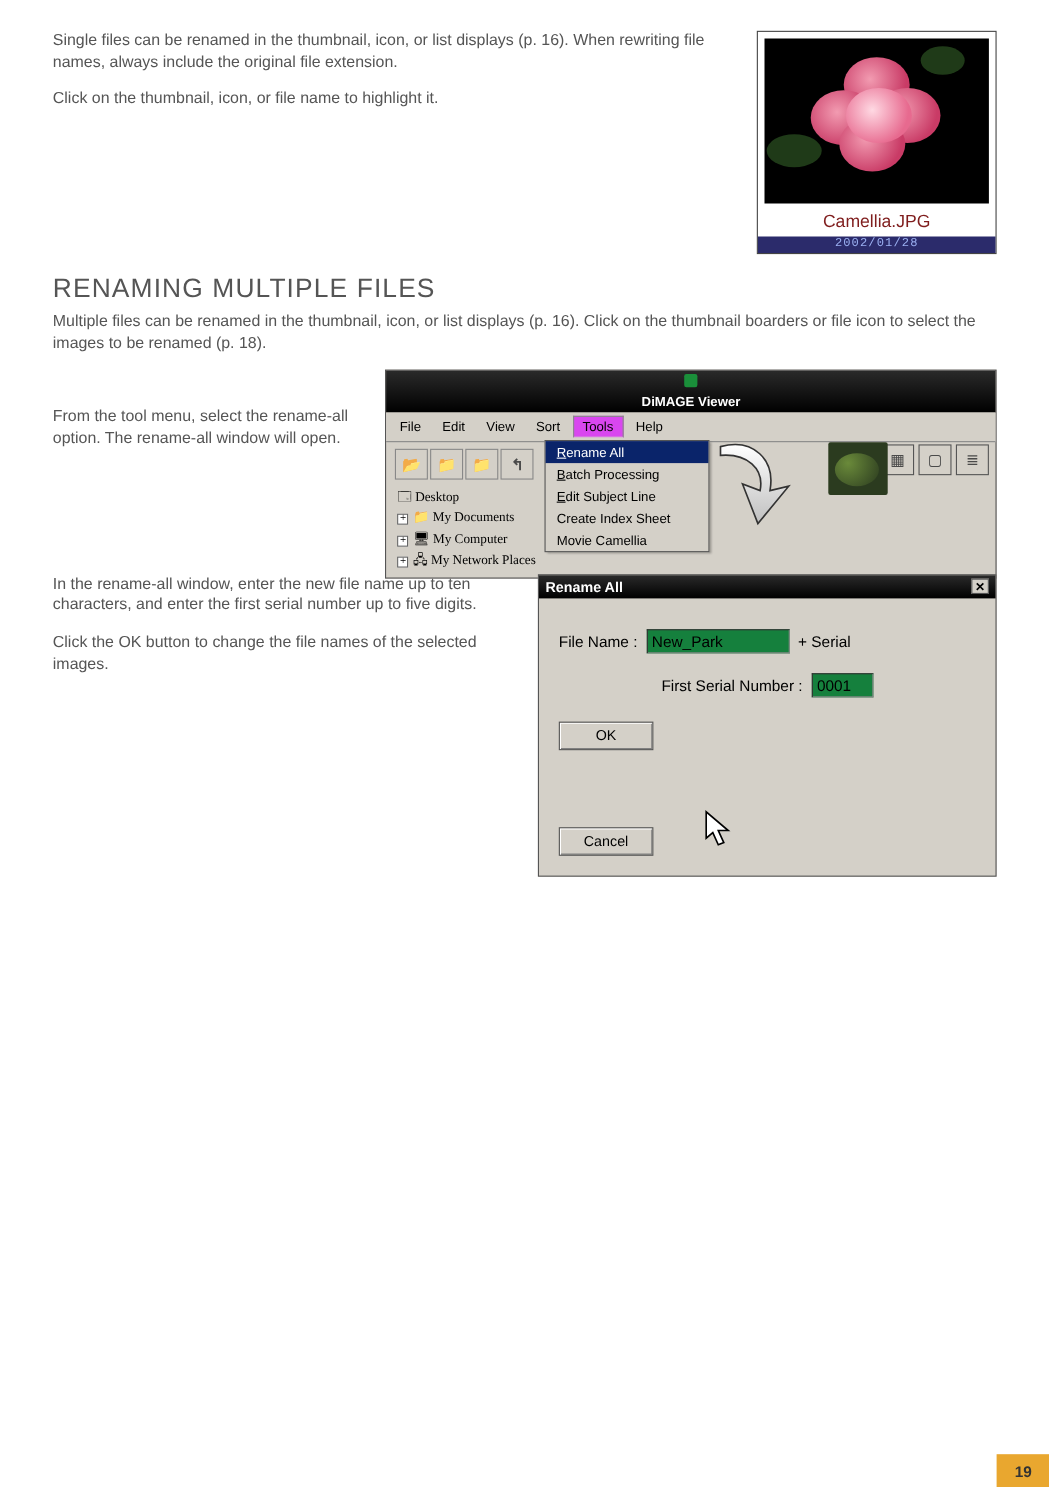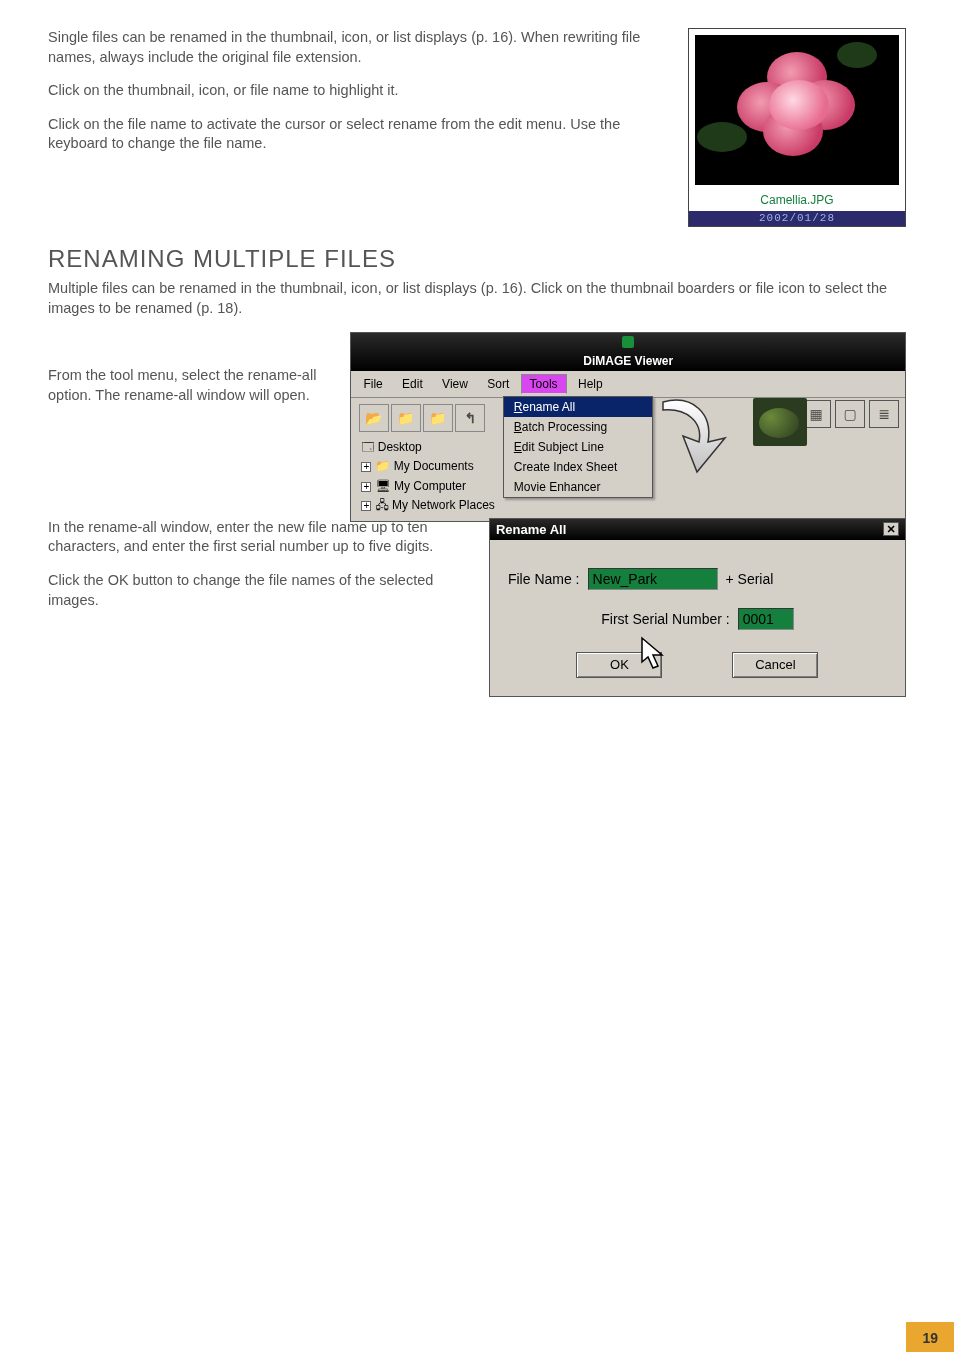--- a/index.html
+++ b/index.html
@@ -54,22 +54,22 @@
     width: 120px; height: 110px;
   }
   .petal {
     position: absolute;
     width: 60px; height: 50px;
     background: radial-gradient(circle at 40% 40%, #f29bb1, #c93b66 70%);
     border-radius: 50%;
   }
   .thumb-caption {
     font-family: Arial, sans-serif;
-    font-size: 12px;
-    color: #15803d;
+    font-size: 16px;
+    color: #7f1d1d;
     padding-bottom: 4px;
   }
   .thumb-date {
     background: #2b2b6b;
     color: #9bb0f2;
     font-size: 11px;
     letter-spacing: 1px;
     padding: 1px 0 2px;
     margin: 0 -6px -4px -6px;
     font-family: "Courier New", monospace;
@@ -144,21 +144,21 @@
   }
   .folder-ico::before { content: "📂"; font-size: 14px; }
   .newfolder-ico::before { content: "📁"; font-size: 14px; }
   .up-ico::before { content: "↰"; font-weight: bold; }
   .tree {
     font-size: 12px;
     color: #000;
     line-height: 1.6;
     padding-left: 2px;
   }
-  .tree .node { white-space: nowrap; }
+  .tree .node { white-space: nowrap; font-family: Liberation Serif, serif; }
   .tree .plus {
     display: inline-block;
     width: 10px; height: 10px;
     border: 1px solid #666;
     text-align: center;
     line-height: 8px;
     font-size: 10px;
     margin-right: 4px;
     background: #fff;
   }
@@ -326,21 +326,20 @@
 </style>
 </head>
 <body>
 
 <div class="page">
 
   <div class="top-row">
     <div class="top-left">
       <p class="body">Single files can be renamed in the thumbnail, icon, or list displays (p. 16). When rewriting file names, always include the original file extension.</p>
       <p class="body">Click on the thumbnail, icon, or file name to highlight it.</p>
-      <p class="body">Click on the file name to activate the cursor or select rename from the edit menu. Use the keyboard to change the file name.</p>
     </div>
     <div class="thumb-box">
       <div class="thumb-img">
         <div class="flower">
           <div class="petal" style="left:30px; top:0;"></div>
           <div class="petal" style="left:0; top:30px;"></div>
           <div class="petal" style="left:58px; top:28px;"></div>
           <div class="petal" style="left:26px; top:54px;"></div>
           <div class="petal" style="left:32px; top:28px; background:radial-gradient(circle at 40% 40%, #ffd9e3, #e76a8f 70%);"></div>
           <div style="position:absolute; left:-40px; top:70px; width:50px; height:30px; background:#1f3a18; border-radius:50%;"></div>
@@ -397,21 +396,21 @@
           </div>
           <div class="right-panel">
             <div class="bg-thumb">
               <div class="grass-blob"></div>
             </div>
             <div class="dropdown-menu">
               <div class="item sel"><span class="accel">R</span><span>ename All</span></div>
               <div class="item"><span class="accel">B</span>atch Processing</div>
               <div class="item"><span class="accel">E</span>dit Subject Line</div>
               <div class="item">Create Index Sheet</div>
-              <div class="item">Movie Enhancer</div>
+              <div class="item">Movie Camellia</div>
             </div>
             <svg class="arrow-overlay" width="80" height="80">
               <defs>
                 <linearGradient id="ag" x1="0" y1="0" x2="0" y2="1">
                   <stop offset="0" stop-color="#ffffff"></stop>
                   <stop offset="1" stop-color="#bfbfbf"></stop>
                 </linearGradient>
               </defs>
               <path d="M10 8 C 40 0, 60 20, 55 48 L72 44 L44 78 L30 42 L46 48 C50 28 34 14 10 16 Z" fill="url(#ag)" stroke="#333" stroke-width="1.5"></path>
             </svg>
@@ -445,21 +444,21 @@
         <div class="rename-body">
           <div class="field-row">
             <label>File Name :</label>
             <input class="text-input" style="width: 130px;" value="New_Park">
             <span>+ Serial</span>
           </div>
           <div class="serial-row">
             <label>First Serial Number :</label>
             <input class="text-input" style="width: 56px;" value="0001">
           </div>
-          <div class="btn-row" style="position:relative;">
+          <div class="btn-row" style="position:relative;flex-direction:column;">
             <div class="win-btn">OK</div>
             <div class="win-btn">Cancel</div>
             <svg class="ok-cursor" width="34" height="38">
               <path d="M4 2 L4 26 L10 21 L15 32 L20 30 L15 19 L24 19 Z" fill="#fff" stroke="#000" stroke-width="1.5"></path>
             </svg>
           </div>
         </div>
       </div>
     </div>
 

